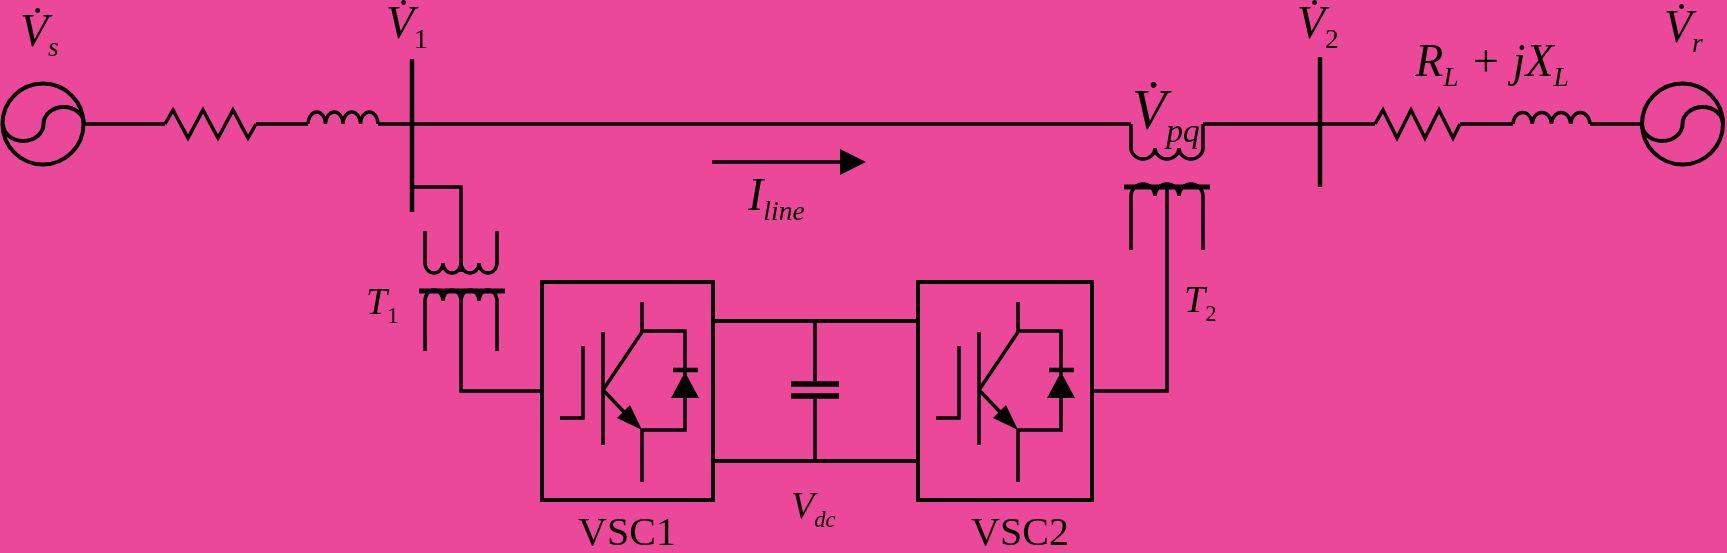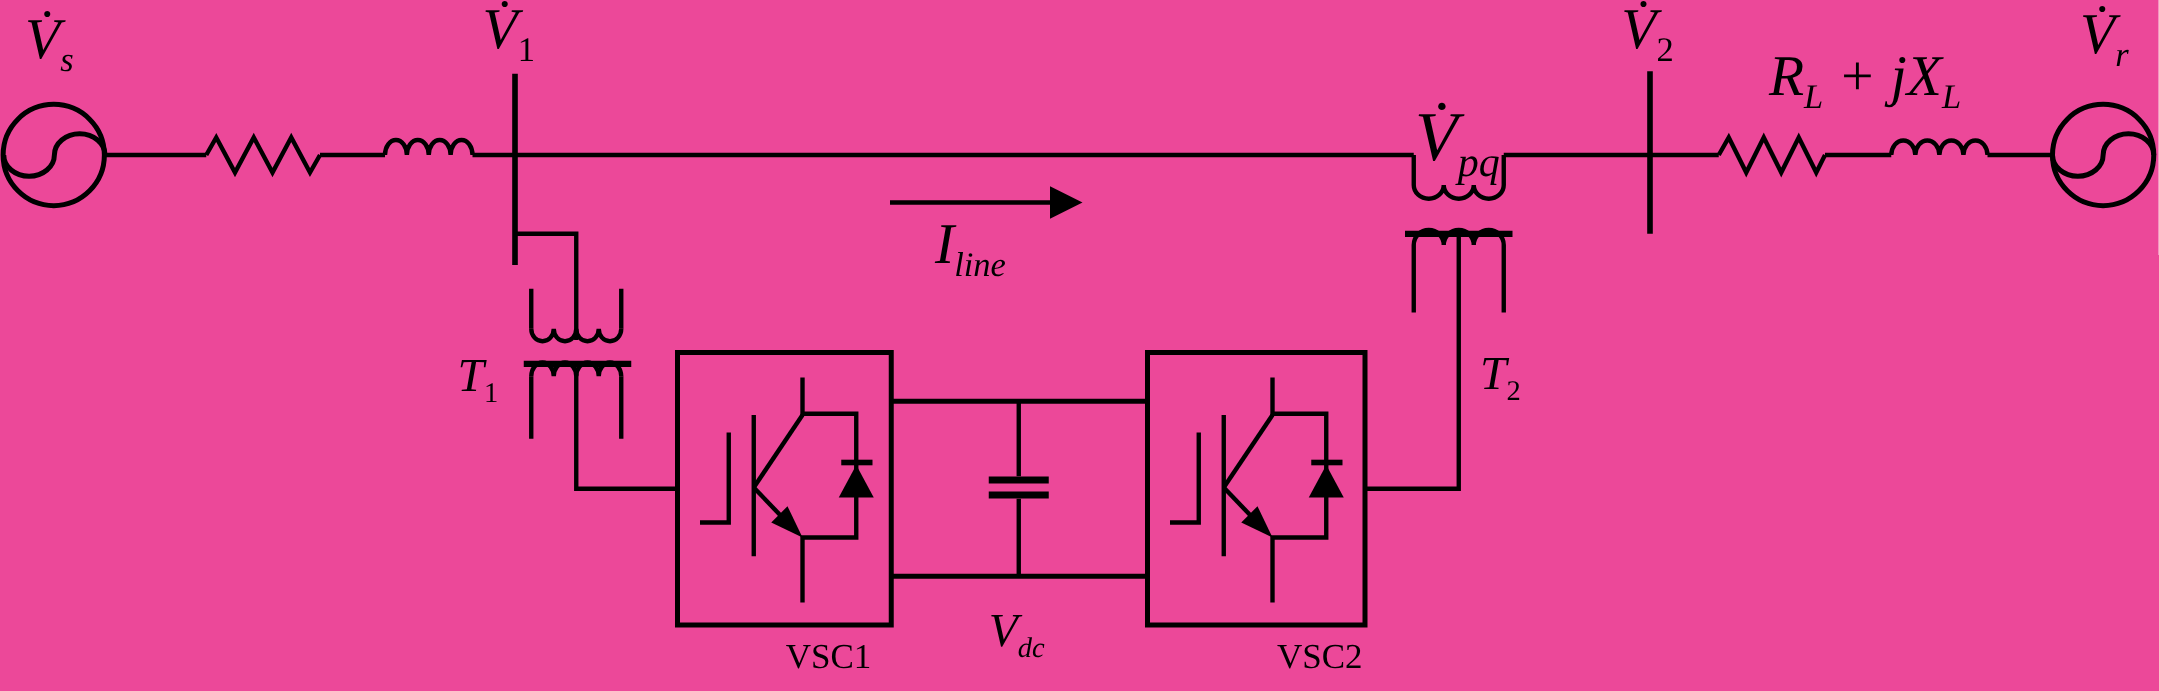--- a/index.html
+++ b/index.html
@@ -22,21 +22,21 @@
     font-family: "Liberation Serif", serif;
   }
   .lbl sub {
     font-size: 0.60em;
     line-height: 0;
     vertical-align: -0.38em;
     font-style: italic;
   }
   .lbl sub.rm { font-style: normal; }
   .lbl.small { font-size: 38px; }
-  .lbl.rm-label { font-style: normal; font-size: 28px; text-align: right; }
+  .lbl.rm-label { font-style: normal; font-size: 40px; }
   .centered { text-align: center; }
 </style>
 </head>
 <body>
 
 <div class="canvas">
 
   <svg width="1727" height="553" viewBox="0 0 1727 553">
     <defs>
       <g id="igbt-symbol">

